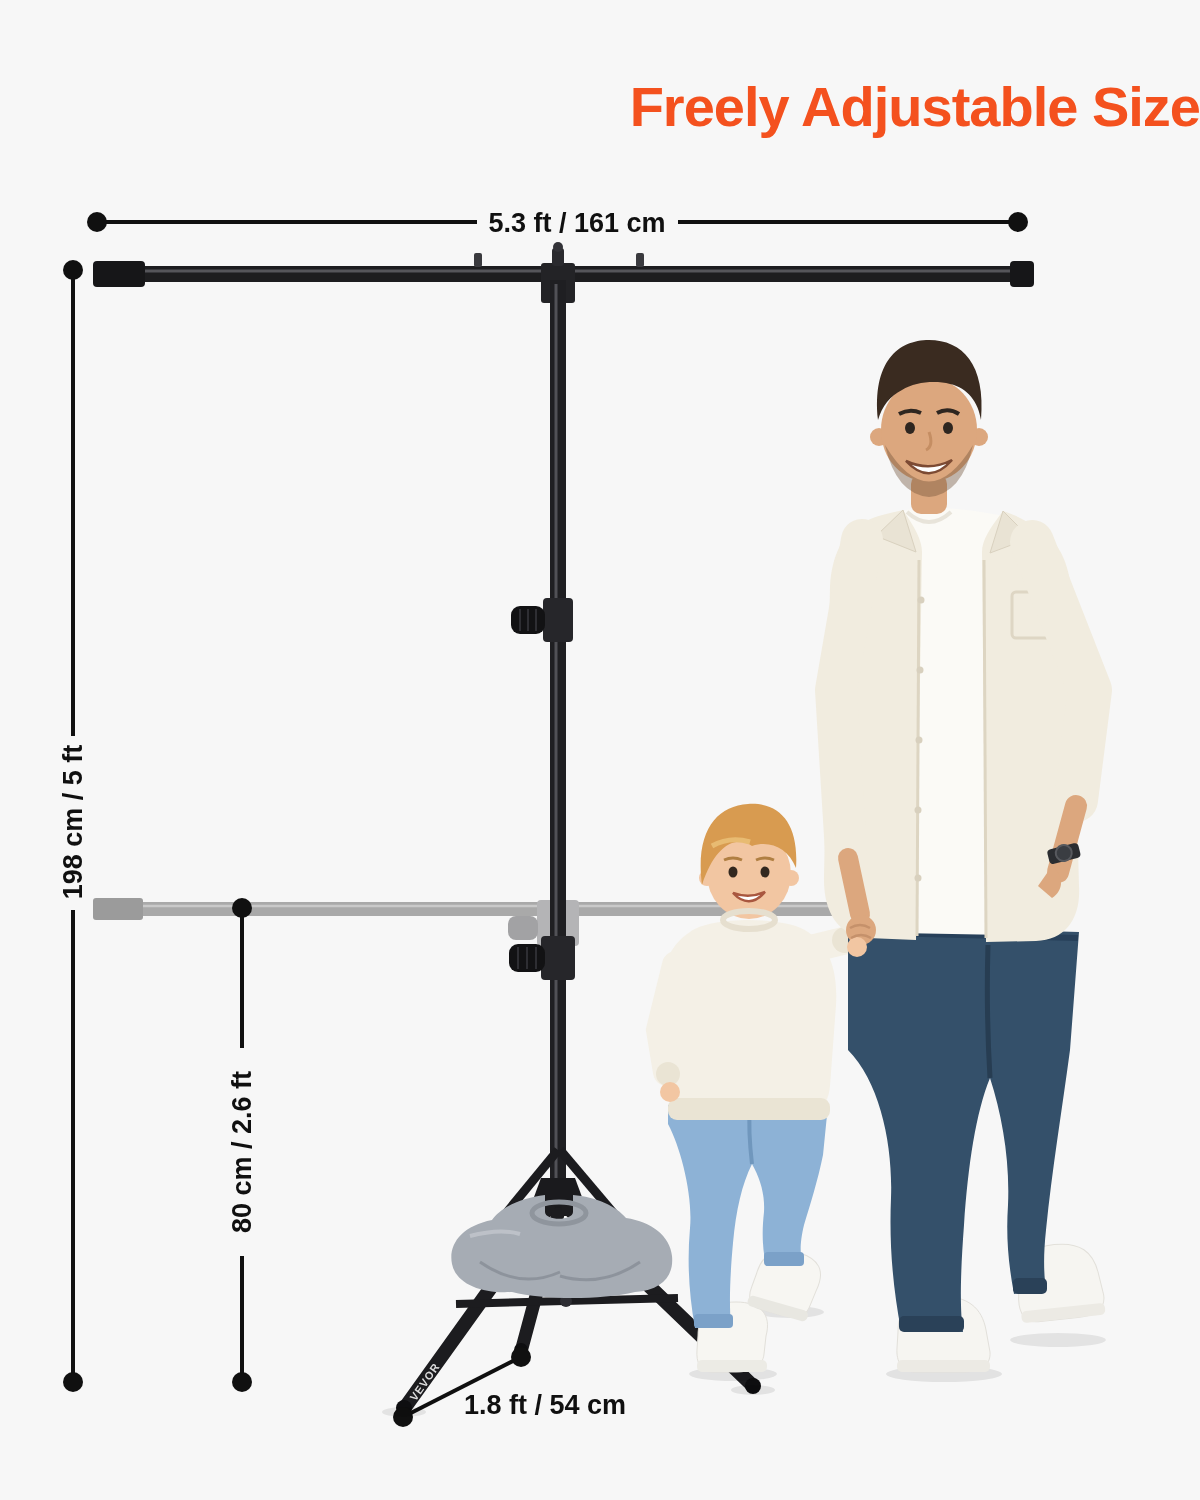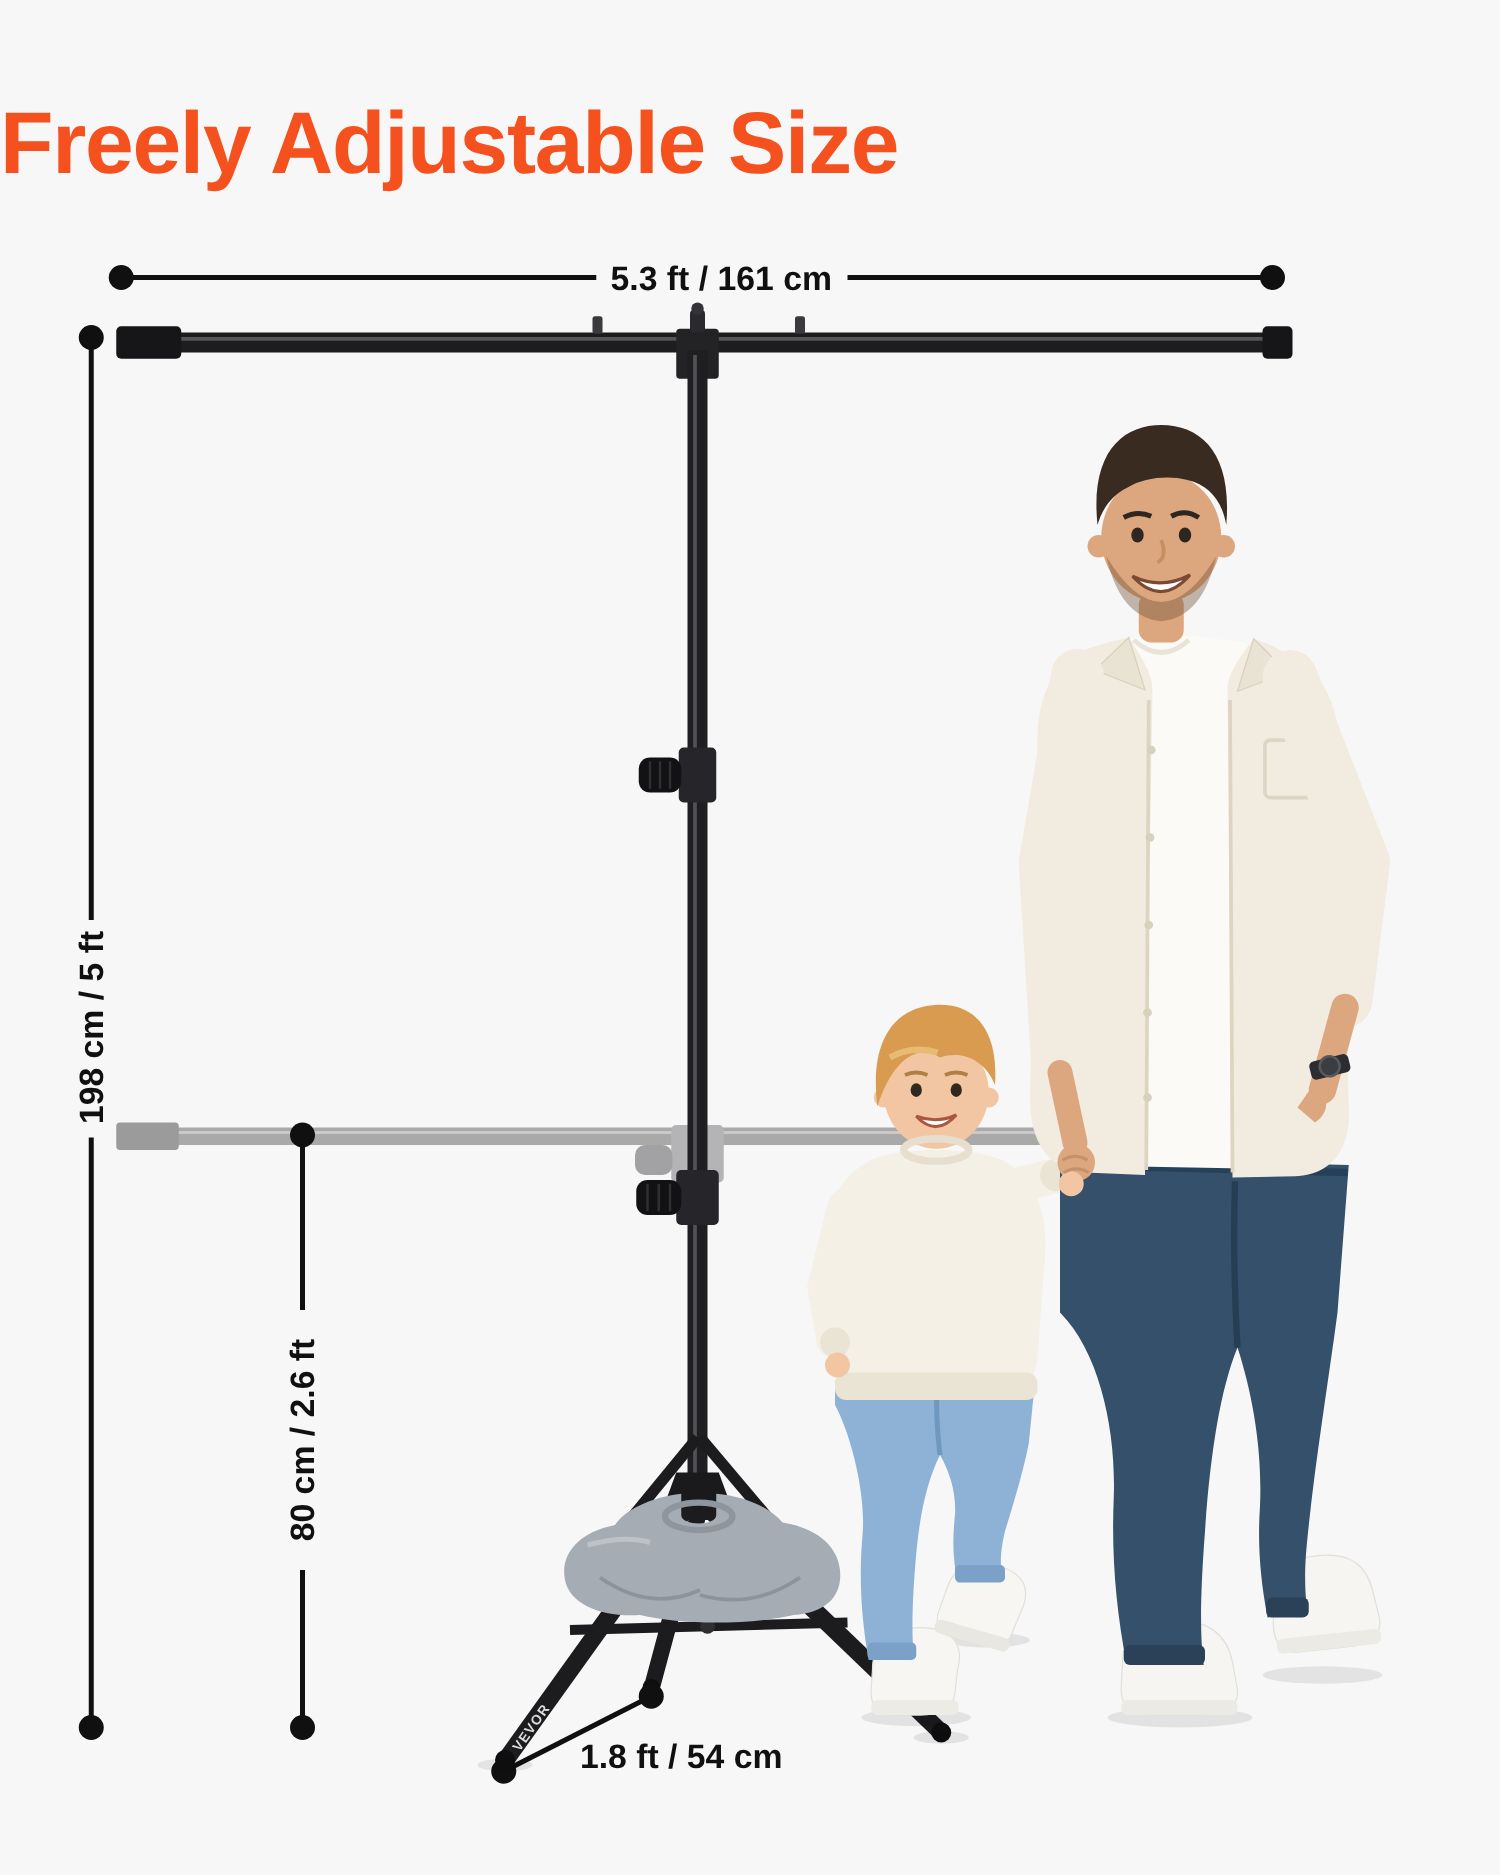--- a/index.html
+++ b/index.html
@@ -3,21 +3,21 @@
 <meta charset="utf-8">
 <style>
   html,body{margin:0;padding:0;background:#e9e9e9;}
   .canvas{
     position:relative;width:1200px;height:1500px;margin:0 auto;
     background:#f7f7f7;overflow:hidden;
     font-family:"Liberation Sans",sans-serif;
   }
   .title{
     position:absolute;top:74px;left:0;width:1200px;margin:0;
-    text-align:left;font-size:70px;font-weight:bold;letter-spacing:-1px;
+    text-align:right;font-size:56px;font-weight:bold;letter-spacing:-1px;
     color:#F4511E;
   }
   svg{position:absolute;left:0;top:0;}
   .dim-label{
     font-family:"Liberation Sans",sans-serif;
     font-size:27px;font-weight:bold;fill:#101010;
   }
   .brand{
     font-family:"Liberation Sans",sans-serif;
     font-size:11px;font-weight:bold;fill:#dcdcdc;letter-spacing:1px;

